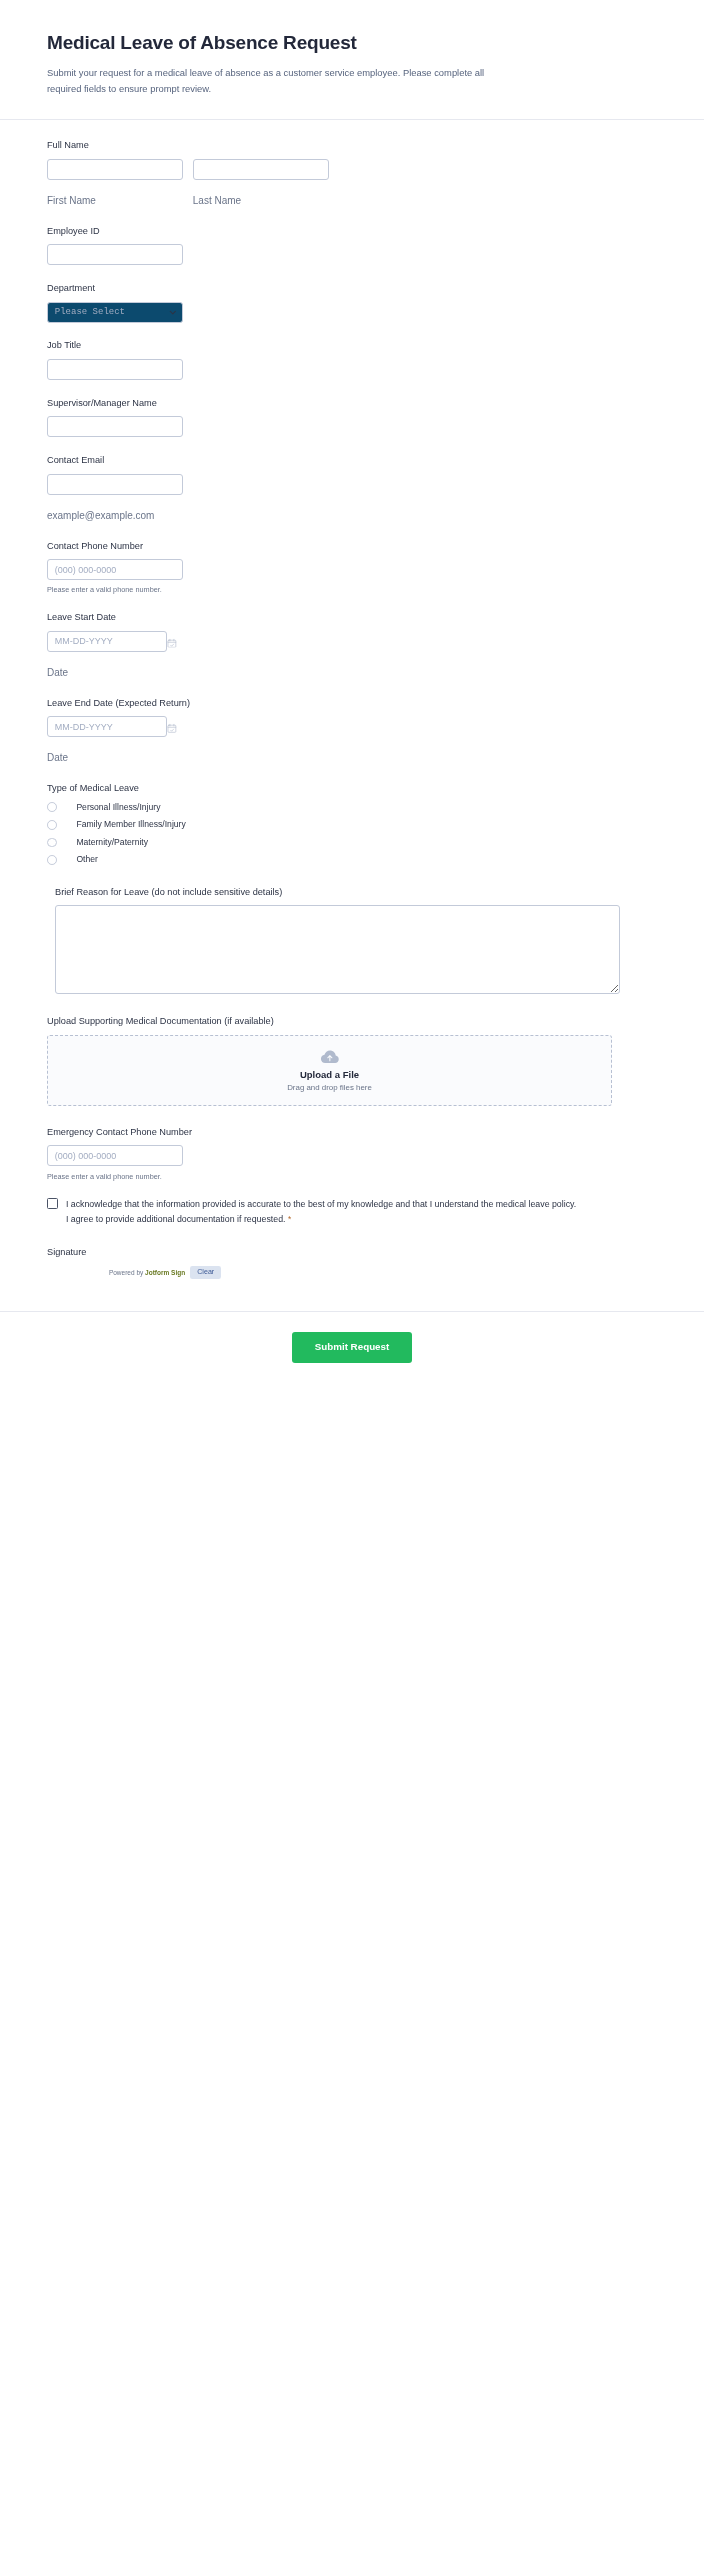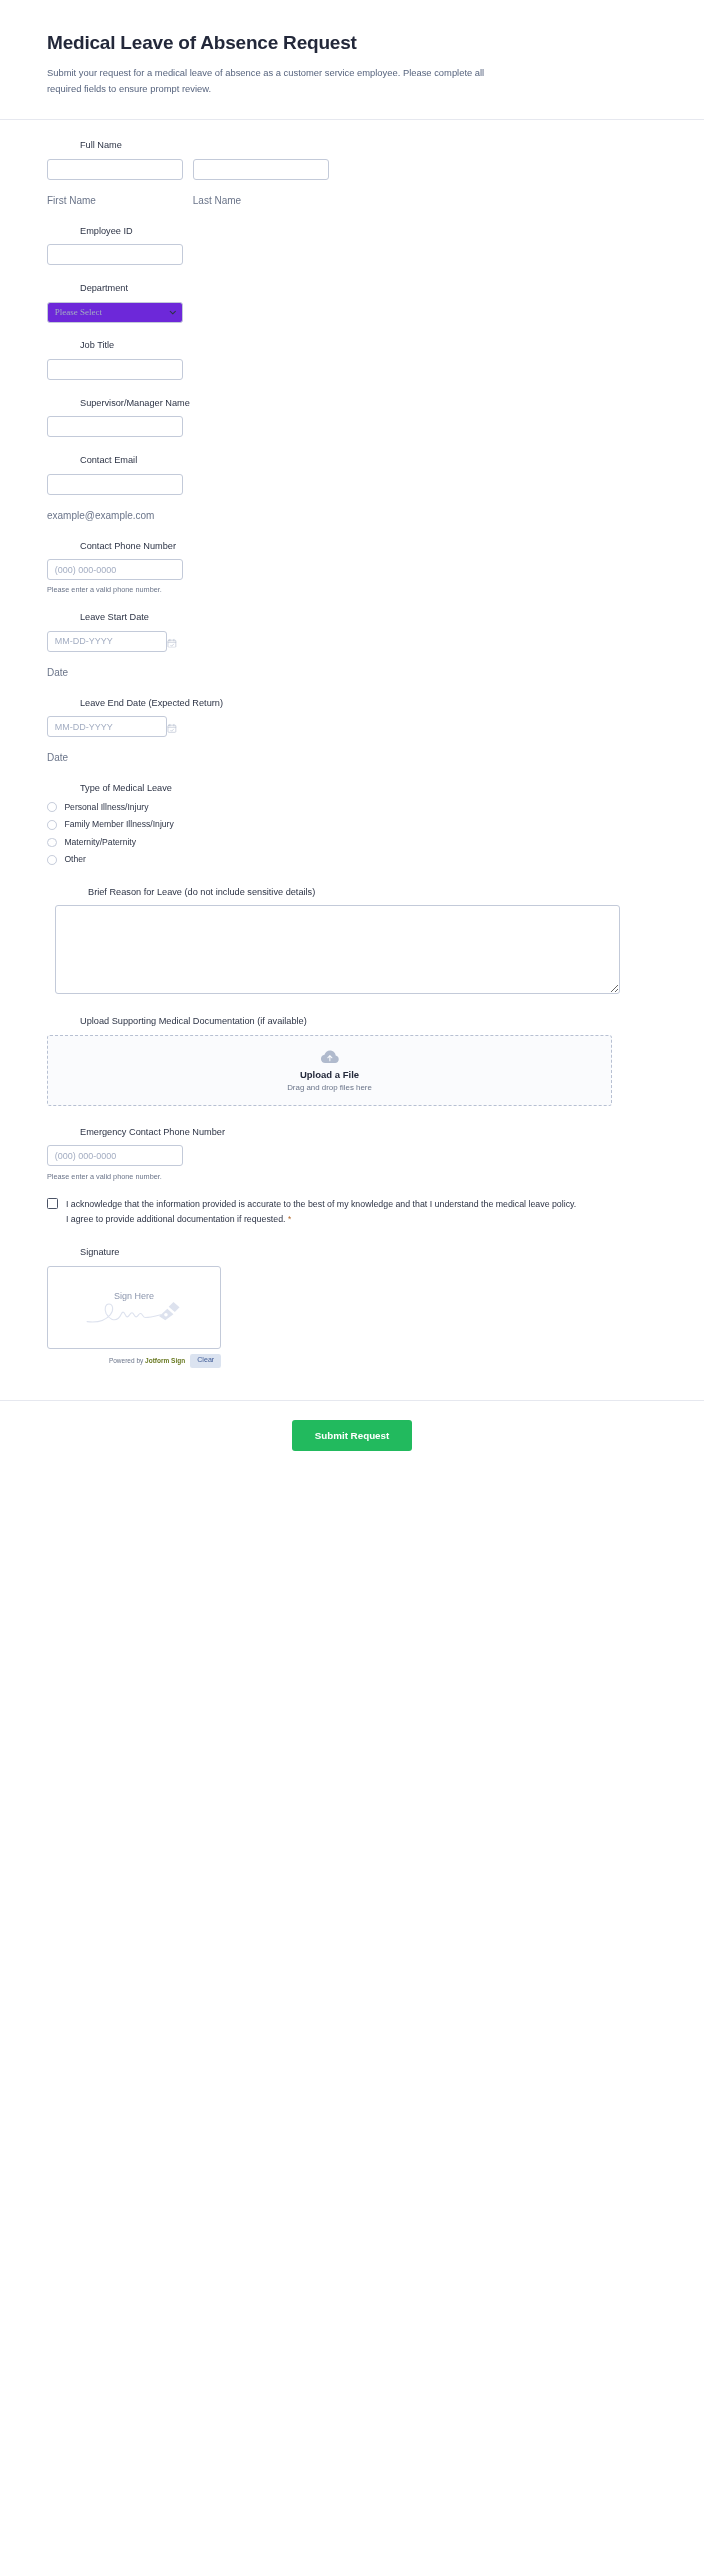--- a/index.html
+++ b/index.html
@@ -40,21 +40,20 @@
   
   .form-body { padding: 19.7px 47px 0 47px; }
   .field { margin-bottom: 16.7px; }
   .field-label {
     font-size: 9.2px;
     font-weight: normal;
     color: #2c3345;
     display: block;
     margin-bottom: 6.8px;
     line-height: 1.4;
-    margin-left: 33px;
   }
   .sub-label {
     font-size: 10px;
     color: #6a7489;
     margin-top: 14px;
     display: block;
     line-height: 1.4;
   }
   .hint {
     font-size: 7.3px;
@@ -84,22 +83,22 @@
 
   
   .select-wrap { position: relative; width: 136px; }
   select.sel {
     -webkit-appearance: none;
     appearance: none;
     width: 136px;
     height: 21px;
     border: 0.8px solid #c3cad9;
     border-radius: 3px;
-    background: #6d28d9;
-    font-family: Liberation Serif, serif;
+    background: #0c4a6e;
+    font-family: Liberation Mono, monospace;
     font-size: 9px;
     color: #a3adc2;
     padding: 0 19.7px 0 6.8px;
     outline: none;
   }
   .sel-chevron {
     position: absolute; right: 6.8px; top: 50%;
     transform: translateY(-50%);
     pointer-events: none;
     width: 7.6px; height: 7.6px;
@@ -116,20 +115,21 @@
     width: 9px; height: 9px;
     color: #b9c1d1;
     pointer-events: none;
   }
 
   
   .radio-list { margin-top: 3px; }
   .radio-item {
     display: flex; align-items: center;
     margin-bottom: 6px;
+    gap: 12px;
   }
   .radio-circle {
     width: 9.8px; height: 9.8px;
     border: 0.8px solid #c3cad9;
     border-radius: 50%;
     background: #fff;
     margin-right: 7.6px;
     flex: 0 0 auto;
   }
   .radio-label {
@@ -427,33 +427,20 @@
       <span class="hint">Please enter a valid phone number.</span>
     </div>
 
     <div class="ack-block">
       <span class="ack-box"></span>
       <span class="ack-text"><span>I acknowledge that the information provided is accurate to the best of my knowledge and that I understand the medical leave policy. I agree to provide additional documentation if requested.</span> <span class="req-star">*</span></span>
     </div>
 
     <div class="field" style="margin-bottom:0;">
       <span class="field-label sig-label">Signature</span>
-      <div class="sig-pad">
-        <div class="sig-inner">
-          <span class="sig-here">Sign Here</span>
-          <span class="sig-art">
-            <svg viewBox="0 0 150 46" width="102" height="32" fill="none">
-              <path d="M6 38 C22 40 34 35 40 28 C46 21 44 12 38 12 C33 12 31 19 34 26 C38 34 46 38 52 33 C57 29 56 24 59 24 C62 24 62 31 65 31 C68 31 69 25 72 25 C75 25 75 31 78 31 C81 31 82 25 85 26 C88 27 88 32 92 32 C99 32 106 30 114 28" stroke="#dde2ee" stroke-width="1.6" stroke-linecap="round" fill="none"></path>
-              <path d="M112 30 L124 19 L133 27 L121 36 Z" fill="#dde2ee"></path>
-              <path d="M126 16 L133 9 L142 17 L135 24 Z" fill="#dde2ee"></path>
-              <circle cx="122" cy="28" r="2.6" fill="#ffffff"></circle>
-            </svg>
-          </span>
-        </div>
-      </div>
       <div class="sig-footer">
         <span class="powered"><span>Powered by</span> <b>Jotform Sign</b></span>
         <button class="clear-btn">Clear</button>
       </div>
     </div>
 
   </div>
 
   <div class="footer-rule"></div>
   <div class="footer">

